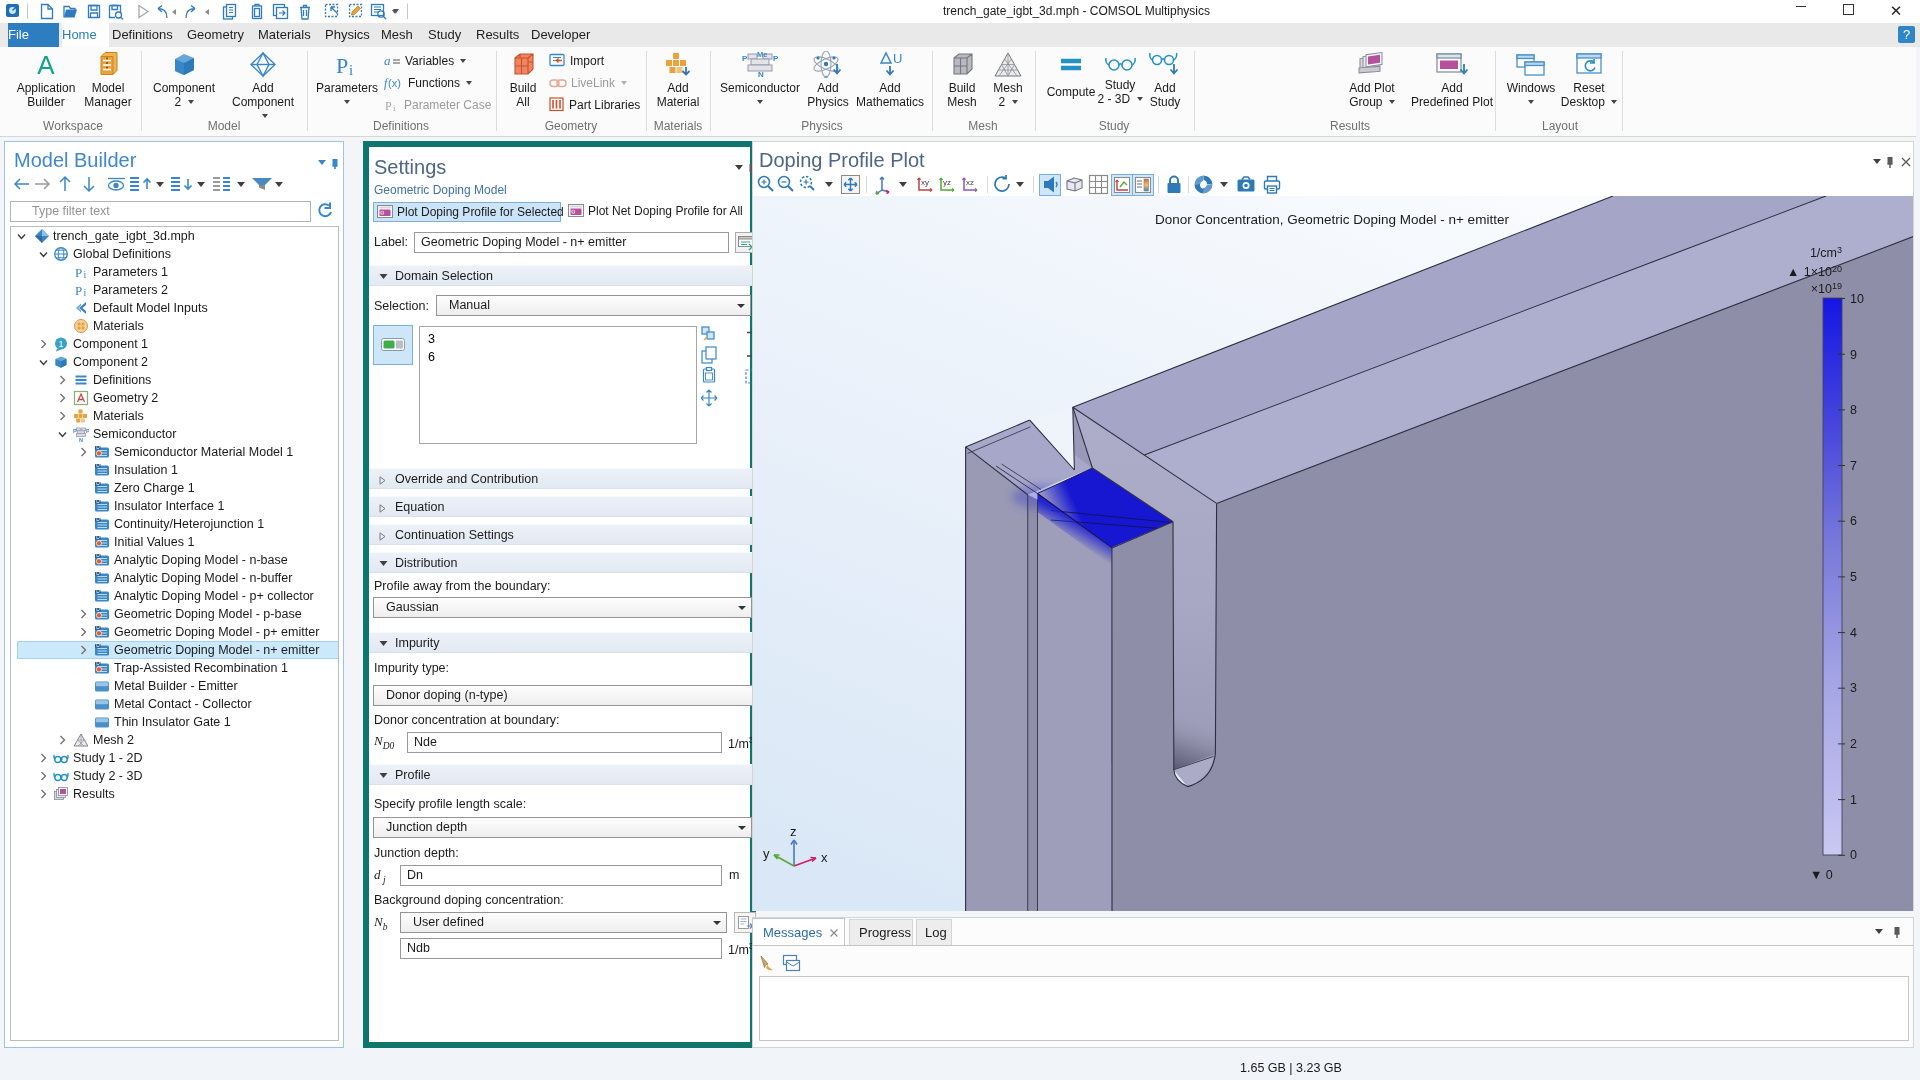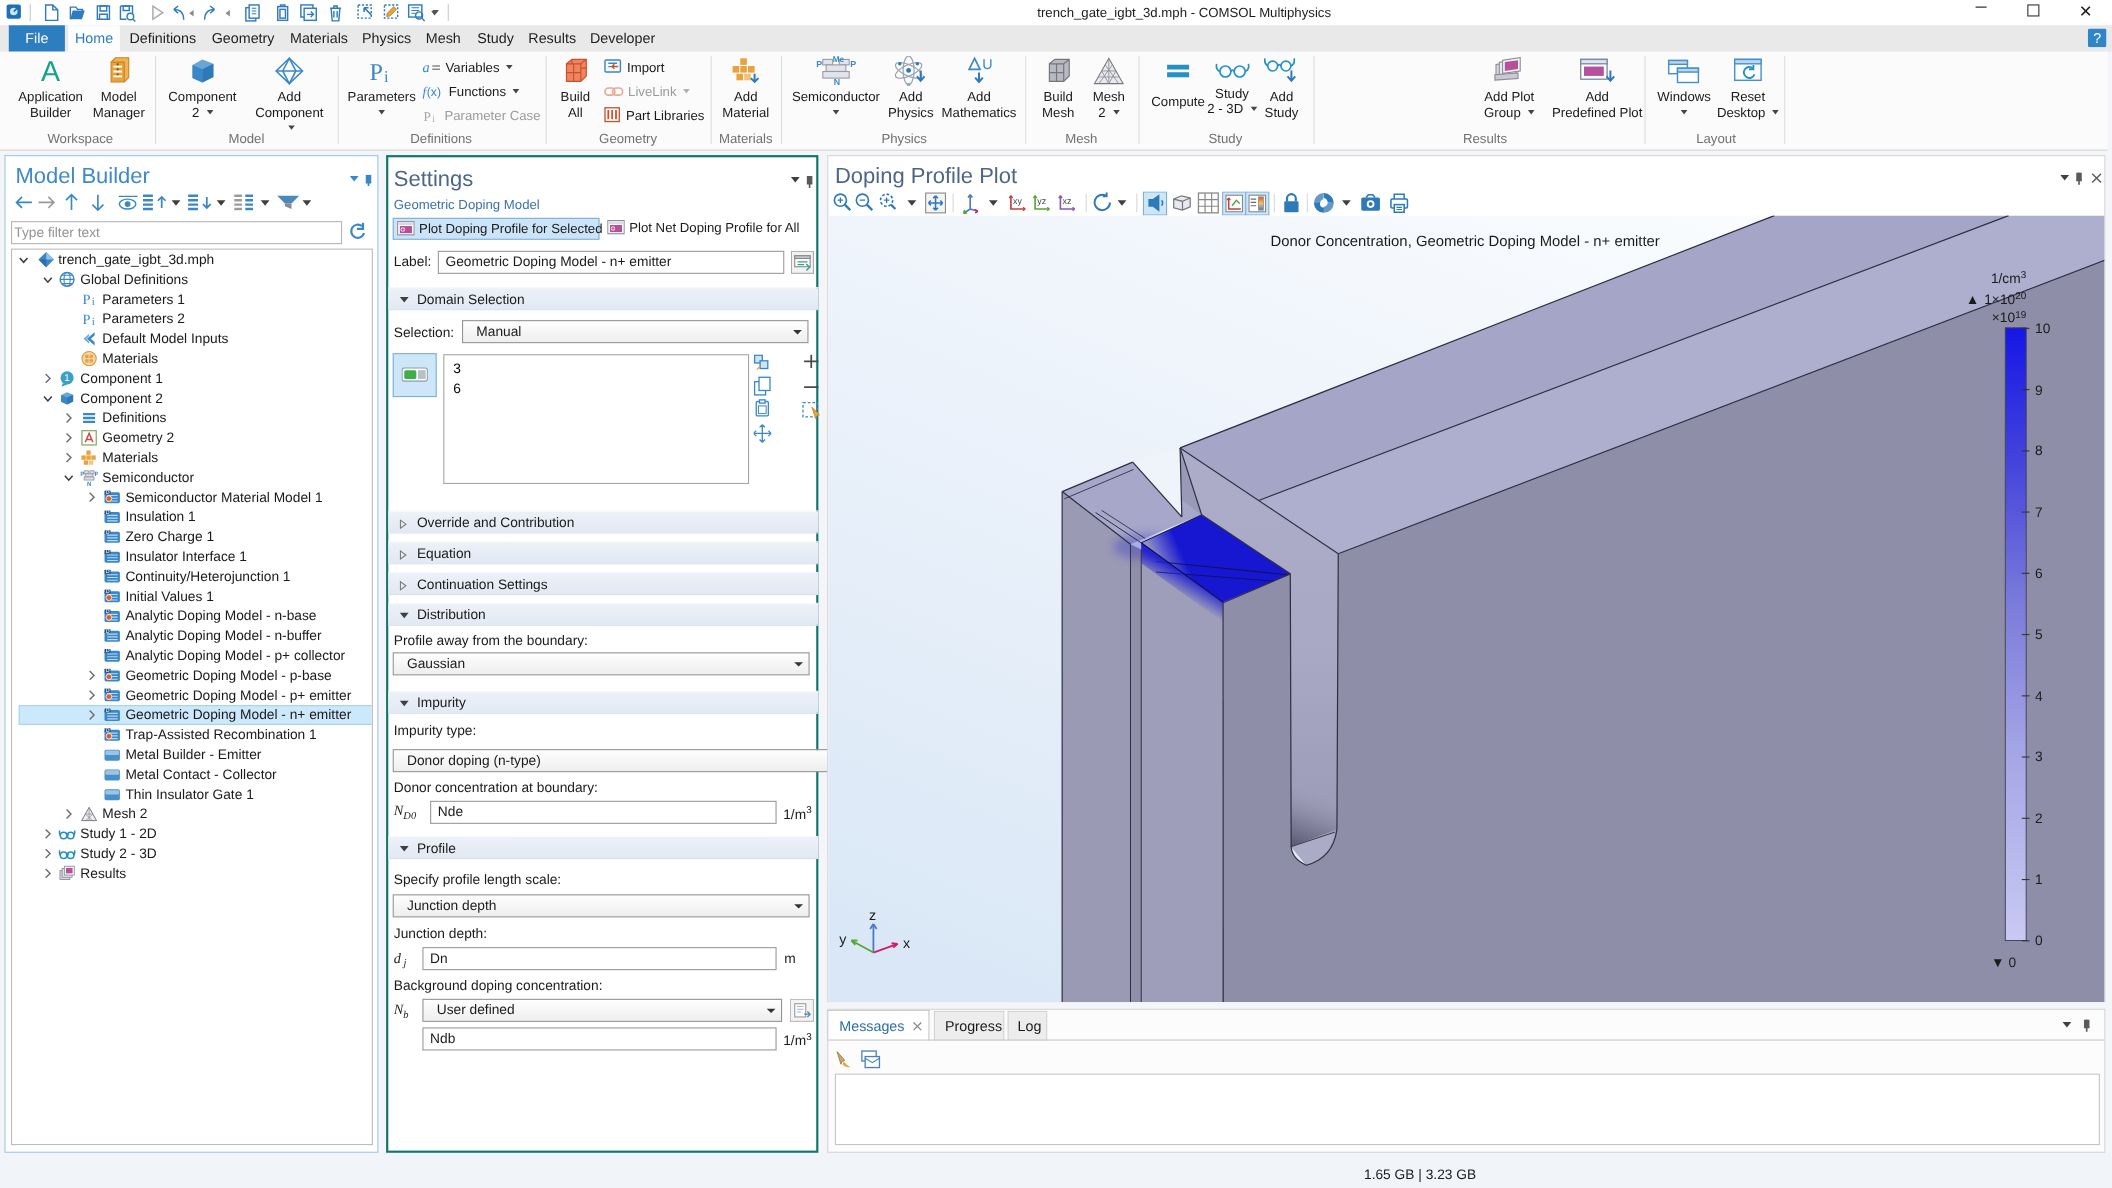--- a/index.html
+++ b/index.html
@@ -5,38 +5,38 @@
 * { margin:0; padding:0; box-sizing:border-box; }
 html,body { width:1920px; height:1080px; overflow:hidden; background:#f3f5f8;
   font-family:"Liberation Sans", sans-serif; -webkit-font-smoothing:antialiased; }
 .abs { position:absolute; }
 
 #titlebar { position:absolute; left:0; top:0; width:1920px; height:23px; background:#ffffff; }
 #title-text { position:absolute; top:4px; left:943px; width:270px; font-size:12px; color:#1b1b1b; }
 .winbtn { position:absolute; top:0; height:23px; color:#222; font-size:13px; text-align:center; }
 
 #tabrow { position:absolute; left:0; top:23px; width:1920px; height:24px; background:#e9e9e9; }
-.tab { position:absolute; top:0; height:24px; line-height:24px; font-size:13px; color:#1e1e1e; text-align:center; }
+.tab { position:absolute; top:0; height:24px; line-height:24px; font-size:13px; color:#1e1e1e; }
 #tab-file { background:#2d7dc1; color:#ffffff; }
 #tab-home { background:#fdfdfd; color:#2d7dc1; }
 
 #ribbon { position:absolute; left:0; top:47px; width:1916px; height:90px; background:#fbfbfb; border-bottom:1px solid #d5d5d5; }
 .rsep { position:absolute; top:4px; height:80px; width:1px; background:#dcdcdc; }
 .rlabel { position:absolute; top:72px; font-size:12px; color:#707070; text-align:center; width:120px; margin-left:-60px; }
 .rbig { position:absolute; top:4px; text-align:center; font-size:12px; color:#1a1a1a; line-height:14px; }
 .rbig .ric { display:block; margin:0 auto 3px auto; }
 .rsmall { position:absolute; font-size:12px; color:#1a1a1a; height:16px; line-height:16px; white-space:nowrap; }
 .rsmall svg { vertical-align:-3px; margin-right:4px; }
 .gray { color:#9b9b9b;text-align:center; }
 .caret { display:inline-block; width:0; height:0; border-left:3.5px solid transparent; border-right:3.5px solid transparent; border-top:4px solid #444; vertical-align:2px; margin-left:3px; }
 .gray .caret { border-top-color:#b0b0b0; }
 
 .panel { position:absolute; background:#ffffff; }
 #modelbuilder { left:4px; top:141px; width:340px; height:907px; border:1px solid #9dc3e8; }
-#settings { left:351px; top:141px; width:393px; height:907px; border:2px solid #0f766e; }
+#settings { left:363px; top:141px; width:393px; height:907px; border:6px solid #0f766e; }
 #graphics { left:752px; top:141px; width:1162px; height:770px; border:1px solid #d4d4d4; }
 #messages { left:752px; top:917px; width:1162px; height:131px; border:1px solid #d4d4d4; background:#fcfcfd; }
 #statusbar { position:absolute; left:0; top:1049px; width:1920px; height:31px; background:#f1f4f9; }
 #statusbar span { position:absolute; left:1240px; top:12px; font-size:12.5px; color:#1a1a1a; }
 .ptitle { font-size:20px; }
 
 .trow { position:absolute; left:1px; height:18px; font-size:12.5px; color:#1a1a1a; white-space:nowrap; }
 .trow .lbl { position:absolute; top:2px; }
 .trow svg.tic { position:absolute; top:1px; }
 
@@ -379,21 +379,21 @@
   <path d="M184 7 L188 12 L192 7 Z" fill="#3f3f3f" stroke="none"></path>
   <g stroke-width="2.2">
         <path d="M200 3 h7 M200 7 h7 M200 11 h7 M200 15 h7" stroke="#9b9b9b"></path>
         <path d="M210 3 h7 M210 7 h7 M210 11 h7 M210 15 h7"></path>
       </g>
   <path d="M224 7 L228 12 L232 7 Z" fill="#3f3f3f" stroke="none"></path>
   <path d="M239 3 H259 L252 10 L246 10 Z" fill="#4a88c0" stroke="none"></path>
       <path d="M246 10 H252 V15 L246 12.5 Z" fill="#8a8a8a" stroke="none"></path>
   <path d="M262 7 L266 12 L270 7 Z" fill="#3f3f3f" stroke="none"></path>
 </svg>
-<div class="abs" style="left:5px;top:59px;width:301px;height:21px;border:1px solid #b4b4b4;background:#fff;font-size:12.5px;color:#949494;line-height:19px;padding-left:2px">Type filter text</div>
+<div class="abs" style="left:5px;top:59px;width:301px;height:21px;border:1px solid #b4b4b4;background:#fff;font-size:12.5px;color:#949494;line-height:19px;padding-left:21px">Type filter text</div>
 <svg class="abs" style="left:311px;top:60px" width="19" height="19" viewBox="0 0 19 19">
       <path d="M15 10 a6 6 0 1 1 -2 -6.5" fill="none" stroke="#3a87c8" stroke-width="2"></path>
       <path d="M14 0.5 V6 H8.5" fill="none" stroke="#3a87c8" stroke-width="2"></path>
     </svg>
 <div class="abs" style="left:5px;top:84px;width:329px;height:815px;border:1px solid #bcbcbc;background:#fff;overflow:hidden" id="tree">
 <div class="trow" style="top:0px;width:330px">
         <svg class="abs" style="left:5px;top:6px" width="9" height="7" viewBox="0 0 9 7">
           <path d="M1 1.5 L4.5 5.5 L8 1.5" fill="none" stroke="#3c3c3c" stroke-width="1.4"></path>
         </svg>
         <svg class="tic" style="left:22px" width="16" height="16" viewBox="0 0 16 16">

